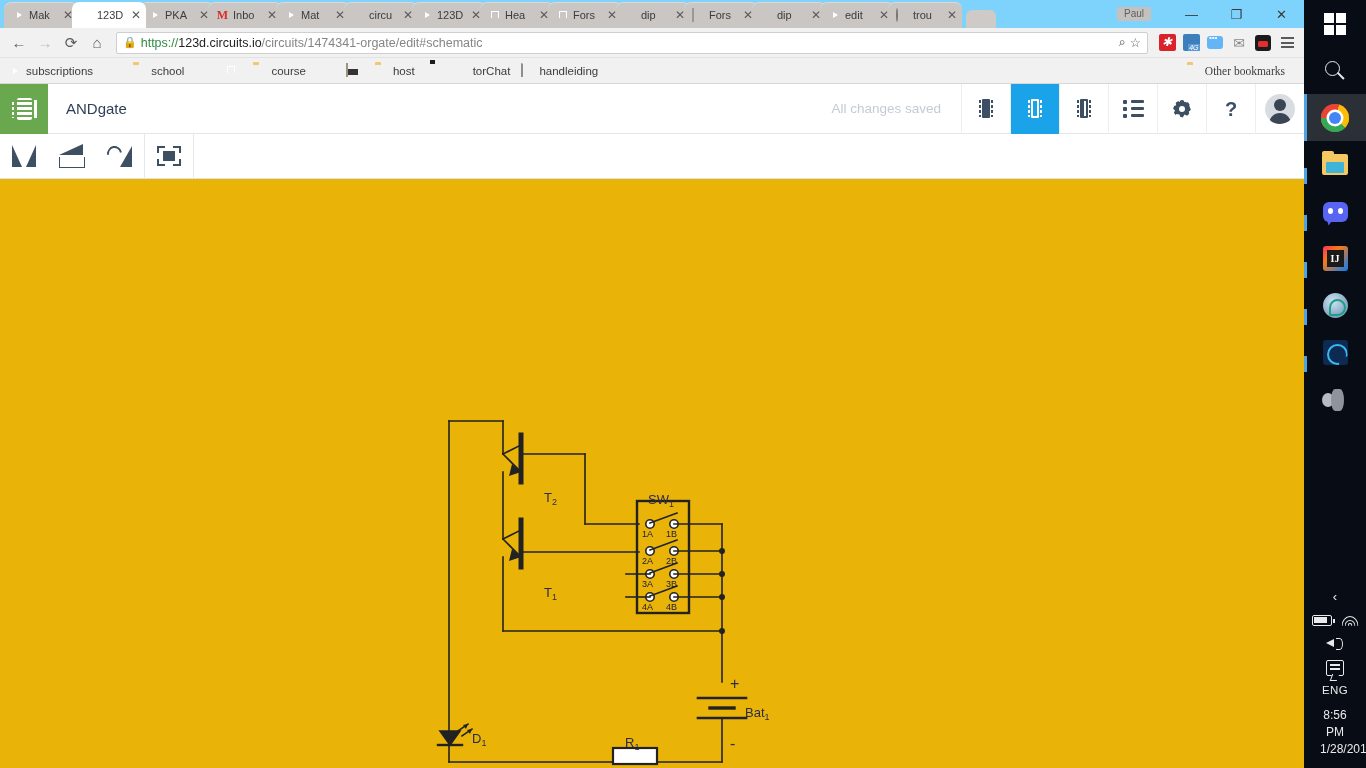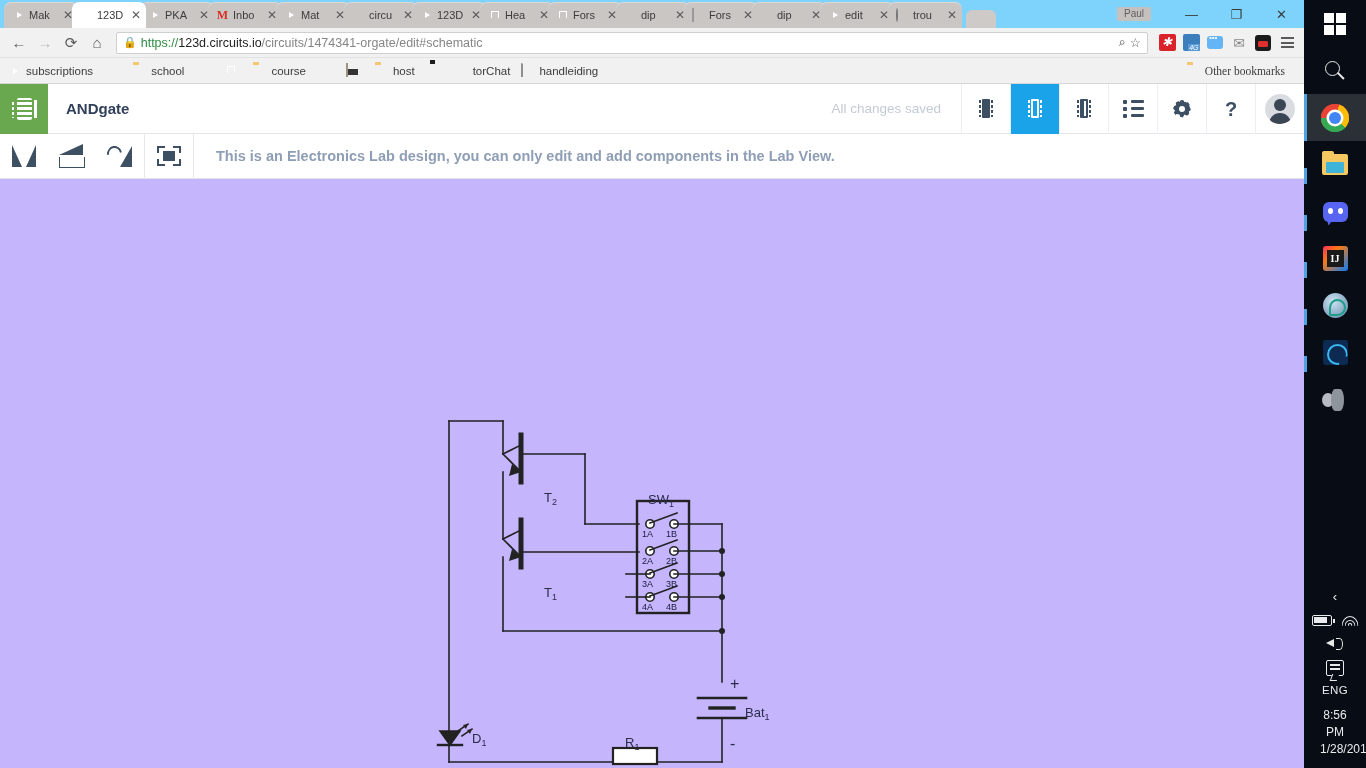--- a/index.html
+++ b/index.html
@@ -140,21 +140,21 @@
             border-bottom:1px solid #e4e6e9; }
   .applogo { width:48px; height:50px; background:#6aa84f;
              display:flex; align-items:center; justify-content:center; }
   .chip { width:15px; height:22px; background:#fff; border-radius:2px; position:relative; }
   .chip:before, .chip:after { content:""; position:absolute; top:2px; width:2.5px; height:18px;
     background:#fff; }
   .chip:before { left:-5px; } .chip:after { right:-5px; }
   .chip i { position:absolute; left:-5px; top:2px; width:25px; height:18px;
     background:repeating-linear-gradient(to bottom,#6aa84f 0 2px,transparent 2px 5px);
     }
-  .apptitle { font-size:15px; color:#31405a; margin-left:18px; font-weight:700; }
+  .apptitle { font-size:15px; color:#31405a; margin-left:18px; font-weight:400; }
   .saved { margin-left:auto; font-size:13.5px; color:#c3cbd6; padding-right:20px; }
   .hicons { display:flex; align-items:center; height:50px; }
   .hic { width:49px; height:50px; display:flex; align-items:center; justify-content:center;
          border-left:1px solid #eceef1; color:#3d4f63; }
   .hic.on { background:#1aa3e8; color:#fff; }
   .hic.av { border-left:1px solid #eceef1; }
   .avatar { width:30px; height:30px; border-radius:50%; background:#d9dde2; position:relative;
             overflow:hidden; }
   .avatar:before { content:""; position:absolute; left:9px; top:5px; width:12px; height:12px;
             border-radius:50%; background:#3a4654; }
@@ -208,21 +208,21 @@
      border:2px solid #3d4f63; border-right-color:transparent; border-bottom-color:transparent;
      border-radius:50%; transform:rotate(35deg); }
   .ic-fit { width:24px; height:20px; position:relative; }
   .ic-fit .cor { position:absolute; width:8px; height:7px; border:2.4px solid #3d4f63; }
   .ic-fit .c1 { left:0; top:0; border-right:none; border-bottom:none; }
   .ic-fit .c2 { right:0; top:0; border-left:none; border-bottom:none; }
   .ic-fit .c3 { left:0; bottom:0; border-right:none; border-top:none; }
   .ic-fit .c4 { right:0; bottom:0; border-left:none; border-top:none; }
   .ic-fit .ctr { position:absolute; left:6px; top:5px; width:12px; height:10px; background:#3d4f63; }
 
-  .canvas { position:relative; width:100%; height:589px; background:#c4b5fd; }
+  .canvas { position:relative; width:100%; height:589px; background:#eab308; }
   .canvas svg { display:block; }
 
   
   .taskbar { position:absolute; right:0; top:0; width:62px; height:768px; background:#080c14; }
   .tbi { width:62px; height:47px; display:flex; align-items:center; justify-content:center;
          position:relative; }
   .tbi.active { background:#2b2f36; }
   .tbi.active:before { content:""; position:absolute; left:0; top:0; width:3px; height:47px;
          background:#4ea3e0; }
   .tbi.open:before { content:""; position:absolute; left:0; bottom:4px; width:3px; height:16px;
@@ -556,21 +556,20 @@
         <div class="tbtn">
           <span class="ic-fit">
               <i class="cor c1"></i>
               <i class="cor c2"></i>
               <i class="cor c3"></i>
               <i class="cor c4"></i>
               <i class="ctr"></i>
             </span>
         </div>
         <div class="tbsep"></div>
-        <div class="notice">This is an Electronics Lab design, you can only edit and add components in the Lab View.</div>
       </div>
 
       <div class="canvas">
         <svg width="1304" height="589" viewBox="0 0 1304 589">
           <g stroke="#222" stroke-width="1.6" fill="none" stroke-linecap="square">
 
             <path d="M449 242 L503 242"></path>
             <path d="M449 242 L449 552"></path>
             <path d="M449 566 L449 583"></path>
             <path d="M449 583 L613 583"></path>

